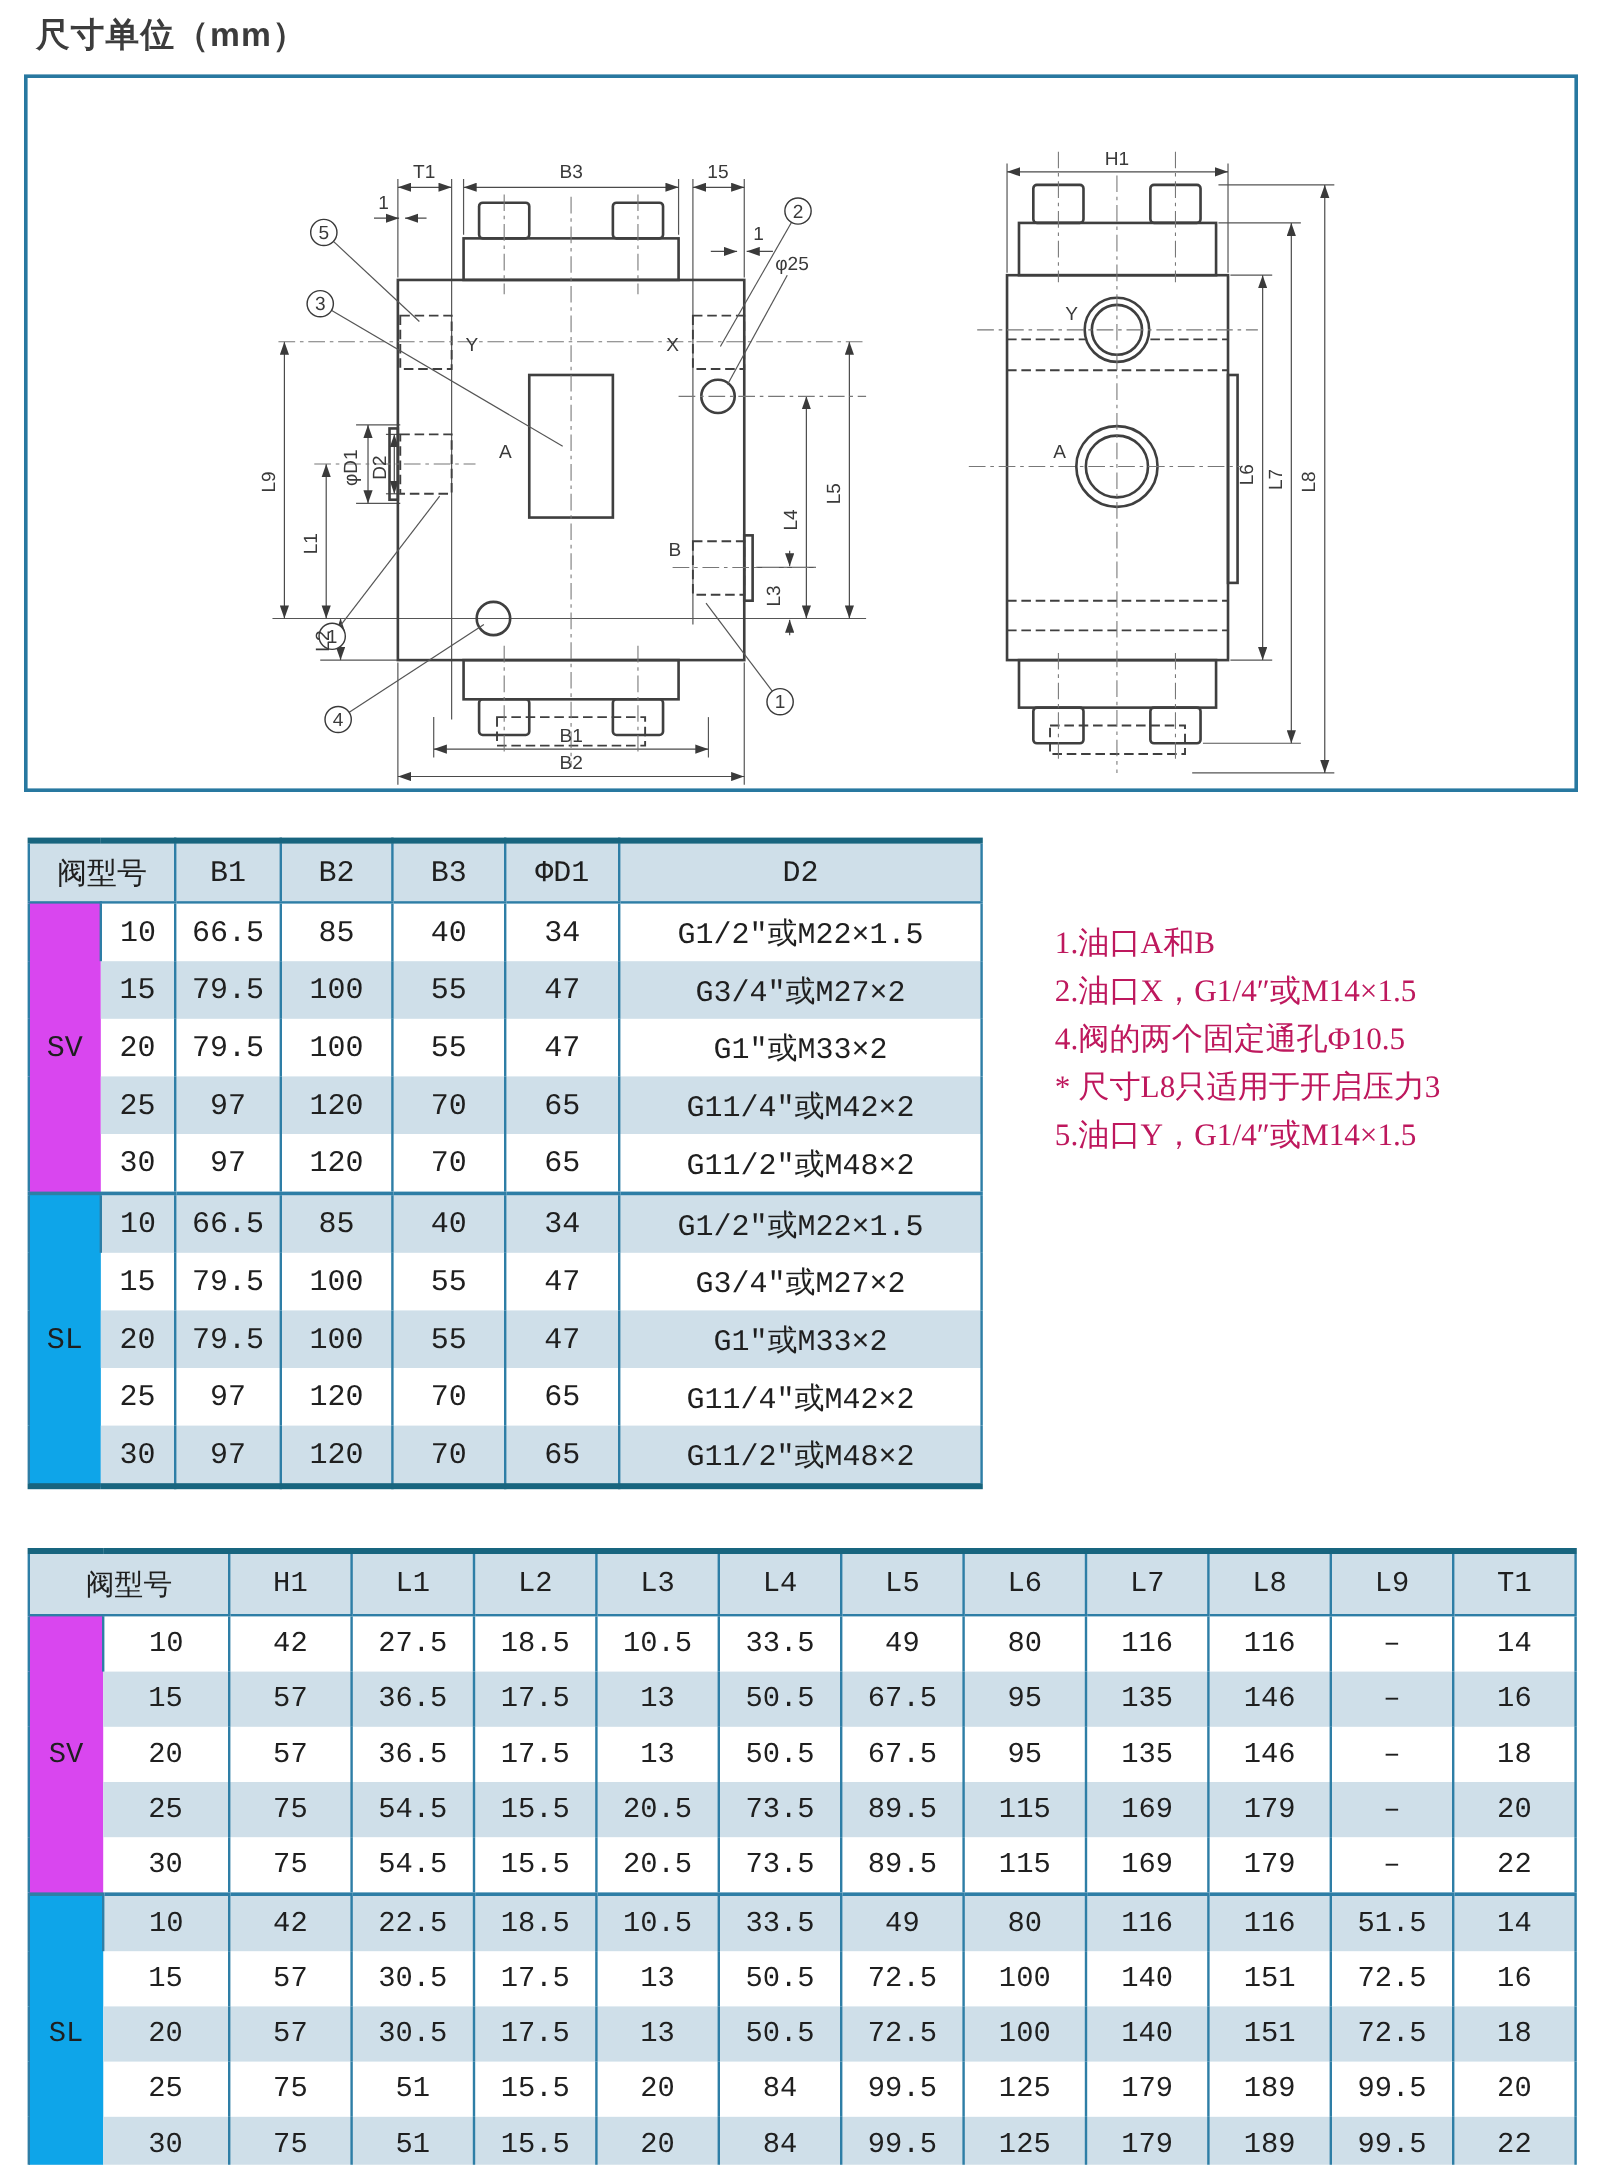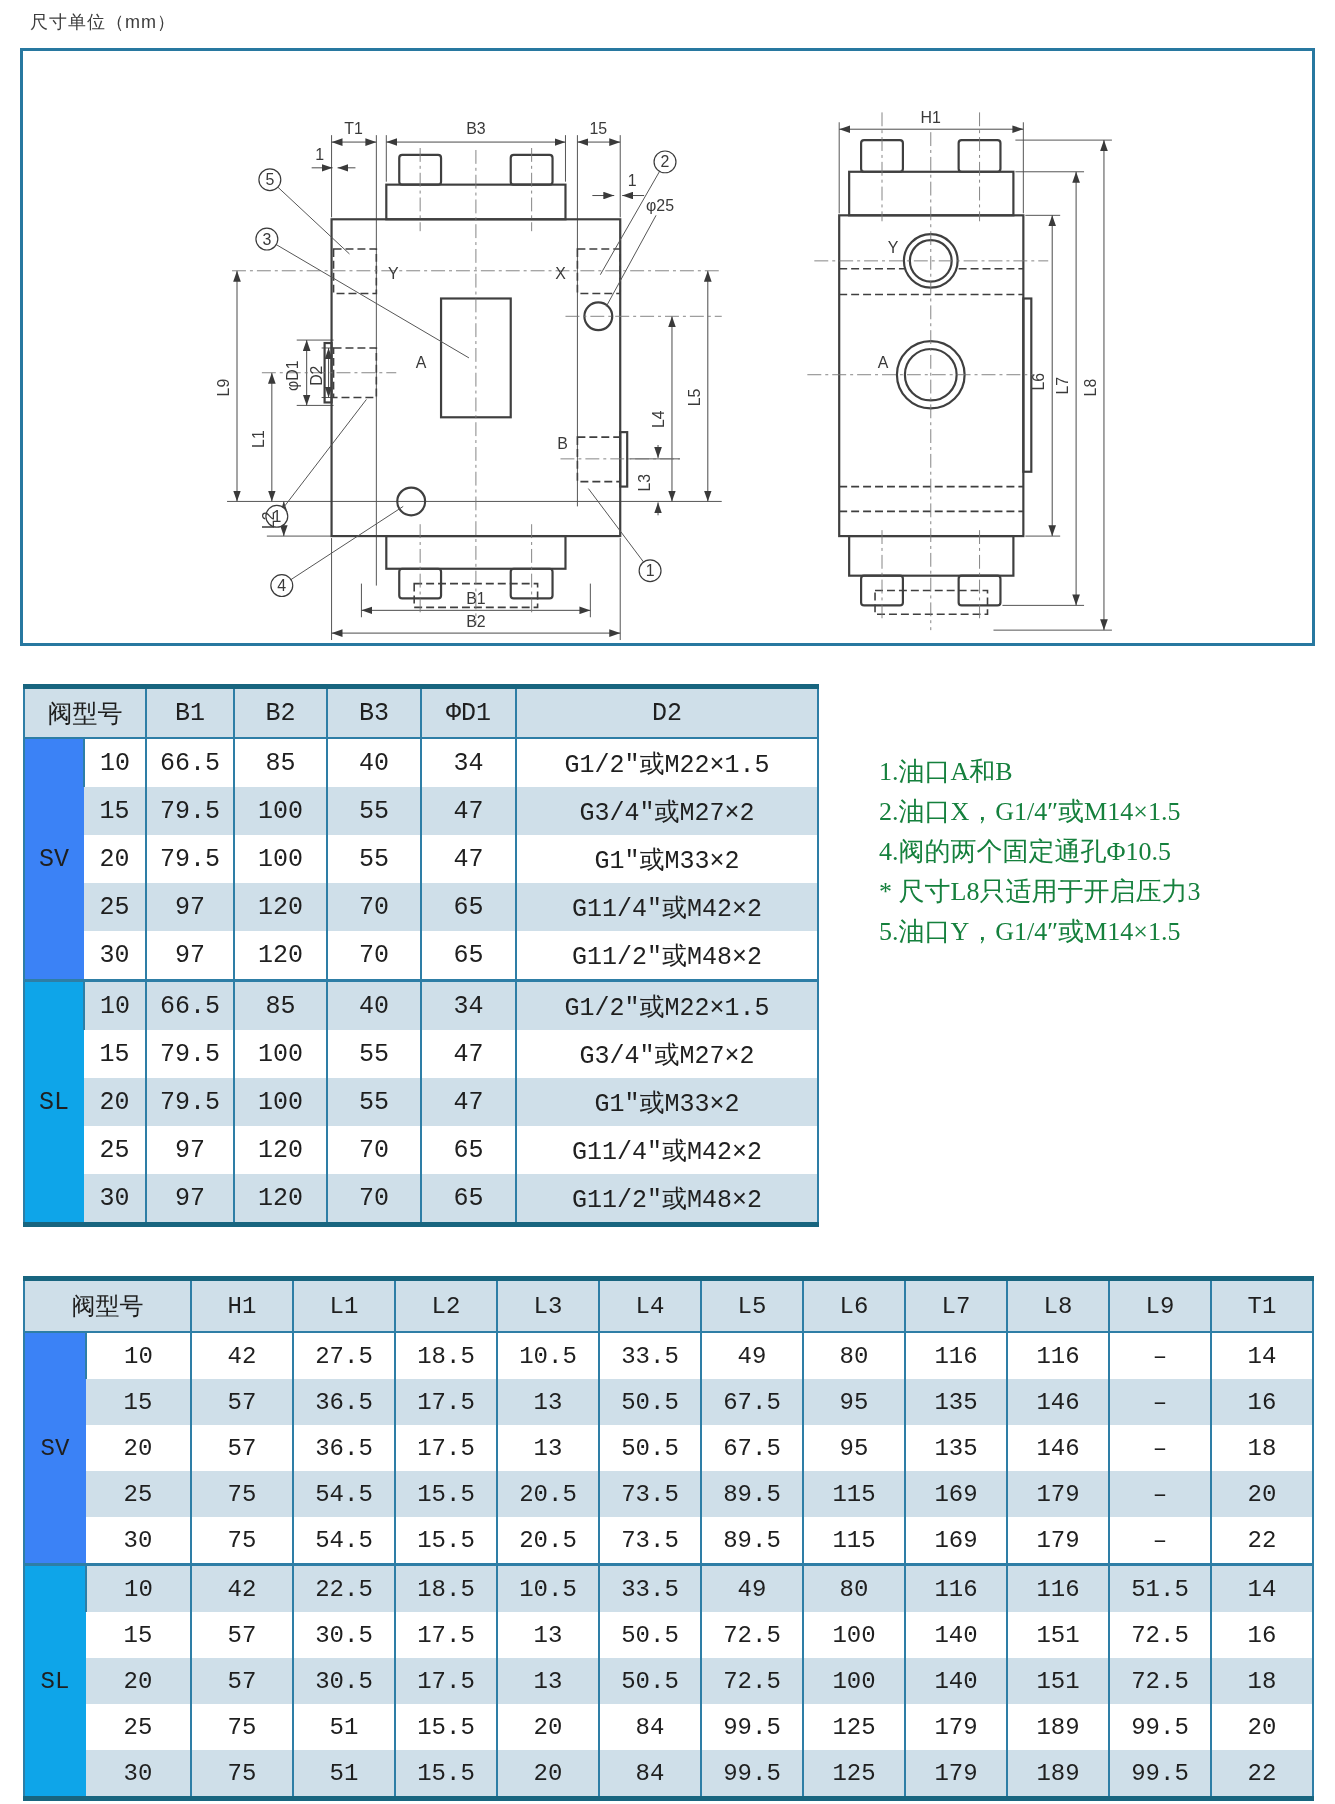--- a/index.html
+++ b/index.html
@@ -1,17 +1,17 @@
 <!DOCTYPE html>
 <html><head>
 <meta charset="utf-8">
 <style>
   html,body{margin:0;padding:0;background:#fff;}
   body{width:1335px;height:1804px;position:relative;font-family:"Liberation Serif",serif;color:#1f1f1f;}
-  .page-title{margin:10px 0 0 30px;font-family:"Liberation Sans",sans-serif;font-weight:normal;font-size:18px;color:#3c3c3c;letter-spacing:1px;}
+  .page-title{margin:10px 0 0 30px;font-family:"Liberation Sans",sans-serif;font-weight:bold;font-size:28px;color:#3c3c3c;letter-spacing:1px;}
   .drawing-panel{margin:14px 20px 0 20px;height:592px;border:3px solid #2878a0;background:#fff;}
   .drawing-panel svg{display:block;width:100%;height:100%;}
 
   svg text{font-family:"Liberation Sans",sans-serif;font-size:16px;fill:#3a3a3a;text-anchor:middle;}
   .thick{stroke:#3f3f3f;stroke-width:2.2;fill:none;}
   .thin{stroke:#555;stroke-width:1;fill:none;}
   .dash{stroke:#3f3f3f;stroke-width:1.6;fill:none;stroke-dasharray:8,4;}
   .cl{stroke:#777;stroke-width:0.9;fill:none;stroke-dasharray:14,4,3,4;}
   .dim{stroke:#4a4a4a;stroke-width:1;fill:none;}
   .wfill{fill:#fff;}
@@ -19,30 +19,30 @@
   .content-row{display:flex;align-items:flex-start;}
   table{border-collapse:collapse;table-layout:fixed;font-family:Liberation Mono, monospace;}
   .dim-table{border:2px solid #2e7ea6;border-top:5px solid #18657f;border-bottom:5px solid #18657f;}
   .dim-table th,.dim-table td{border-left:2px solid #2e7ea6;text-align:center;vertical-align:middle;padding:0;font-weight:normal;}
   .dim-table th:first-child,.dim-table td:first-child{border-left:none;}
   .dim-table thead th{background:#cfdfe9;border-bottom:2px solid #2e7ea6;}
   .dim-table tr.alt{background:#cfdfe9;}
   .dim-table tr.gstart td{border-top:3px solid #2e7ea6;}
   .gcell{background:#fff;}
   .gc-alt{background:#0ea5e9;}
-  .gc-plain{background:#3b82f6;}
+  .gc-plain{background:#d946ef;}
 
   #table1{width:794px;margin:38px 0 0 23px;font-size:25px;}
   #table1 th{height:48px;font-size:25px;}
   #table1 td{height:48px;}
   #table2{width:1289px;margin:49px 0 0 23px;font-size:24px;}
   #table2 th{height:50px;font-size:24px;}
   #table2 td{height:46px;}
 
-  .notes{margin:38px 0 0 60px;padding-top:68px;font-size:26px;line-height:40px;color:#15803d;width:450px;}
+  .notes{margin:38px 0 0 60px;padding-top:68px;font-size:26px;line-height:40px;color:#be185d;width:450px;}
   .note-line{white-space:nowrap;}
 </style>
 </head>
 <body>
 
 <div class="page-title">尺寸单位（mm）</div>
 
 <div class="drawing-panel">
 <svg viewBox="0 0 1295 598" preserveAspectRatio="none">
   <defs>

